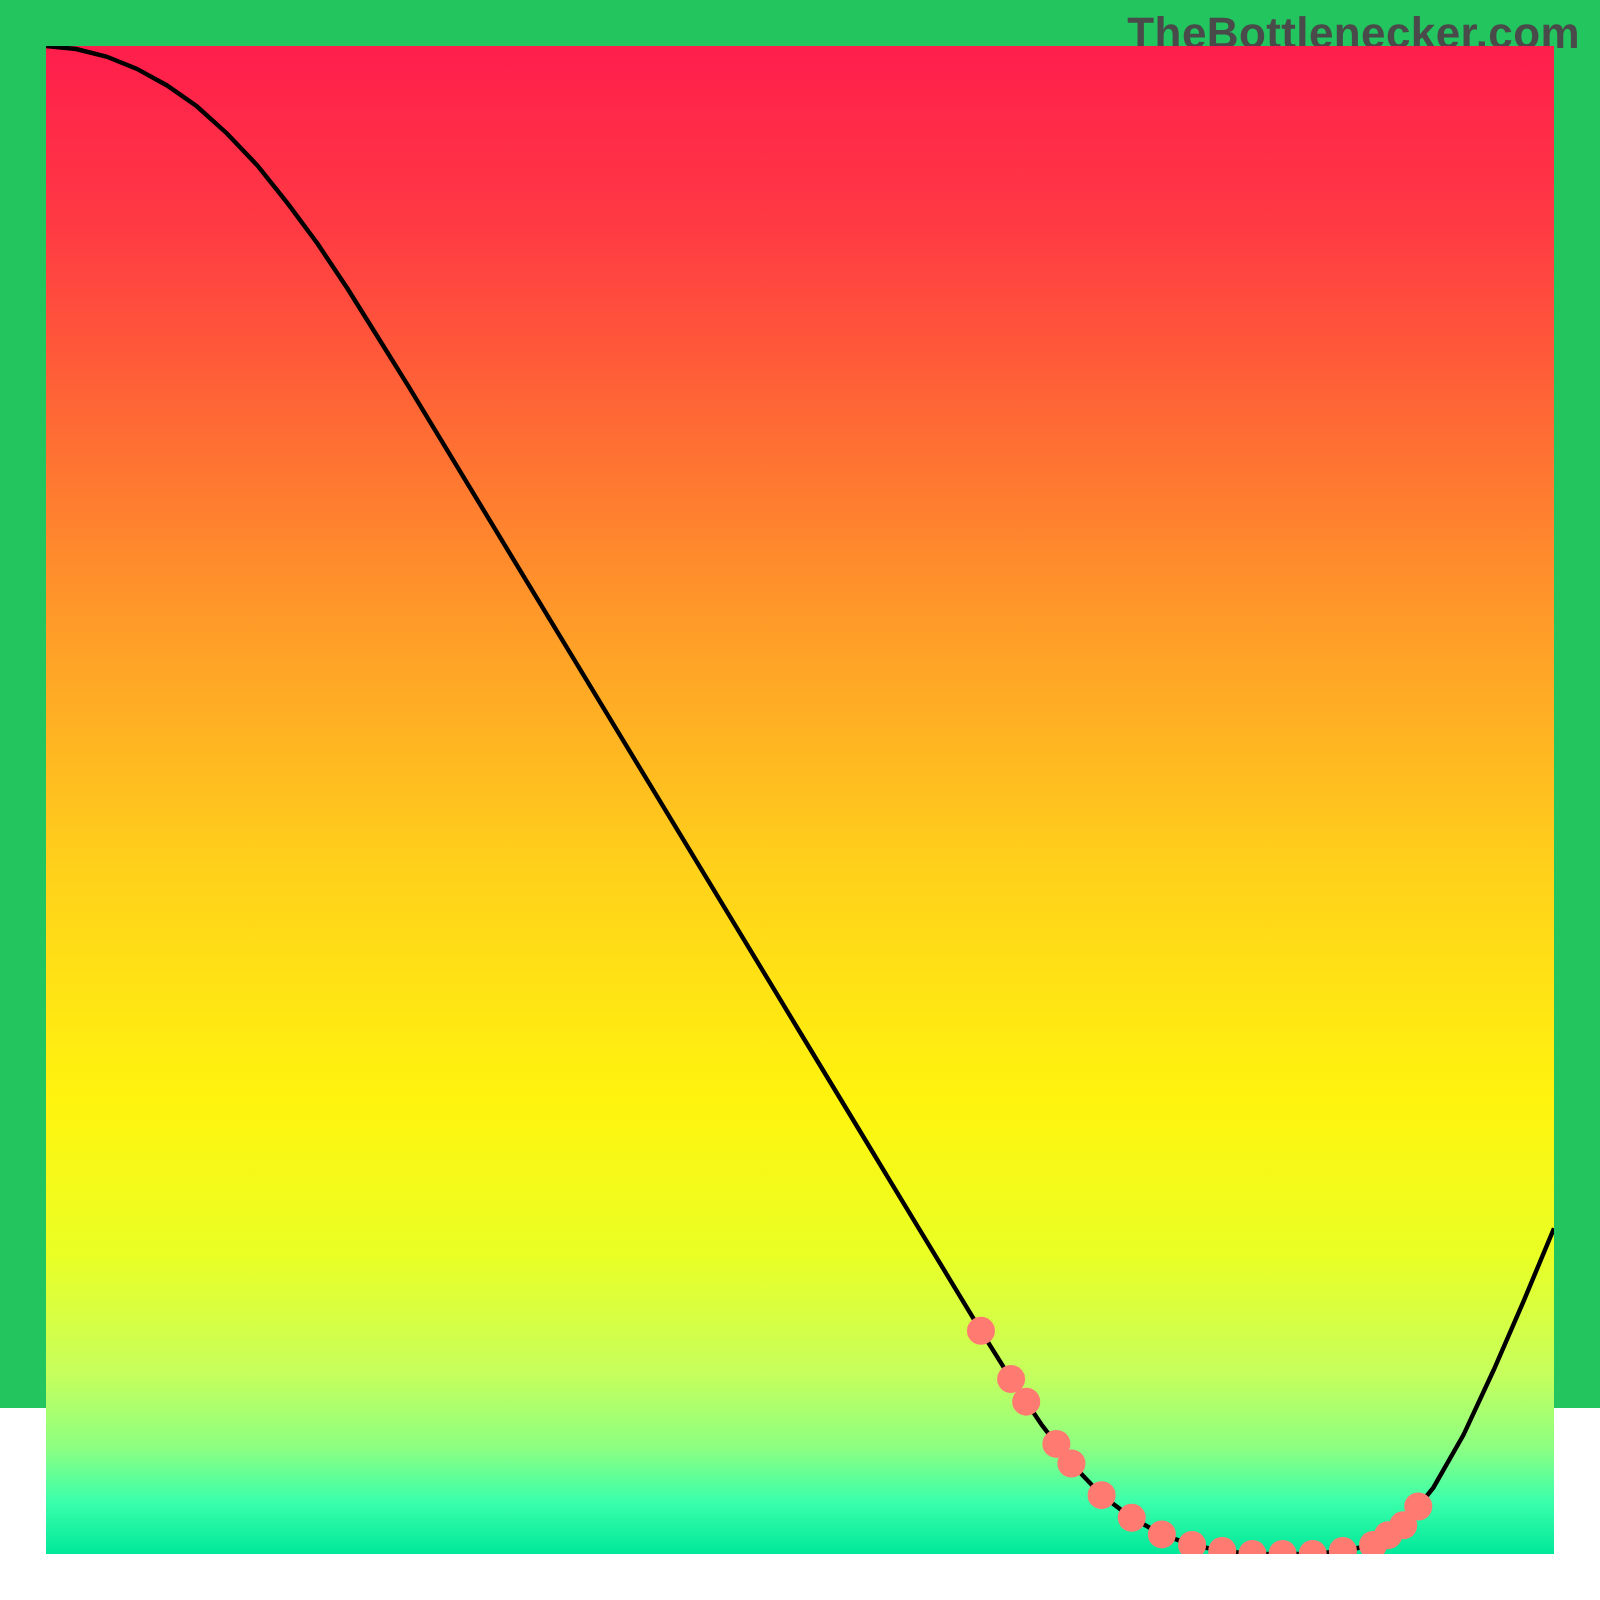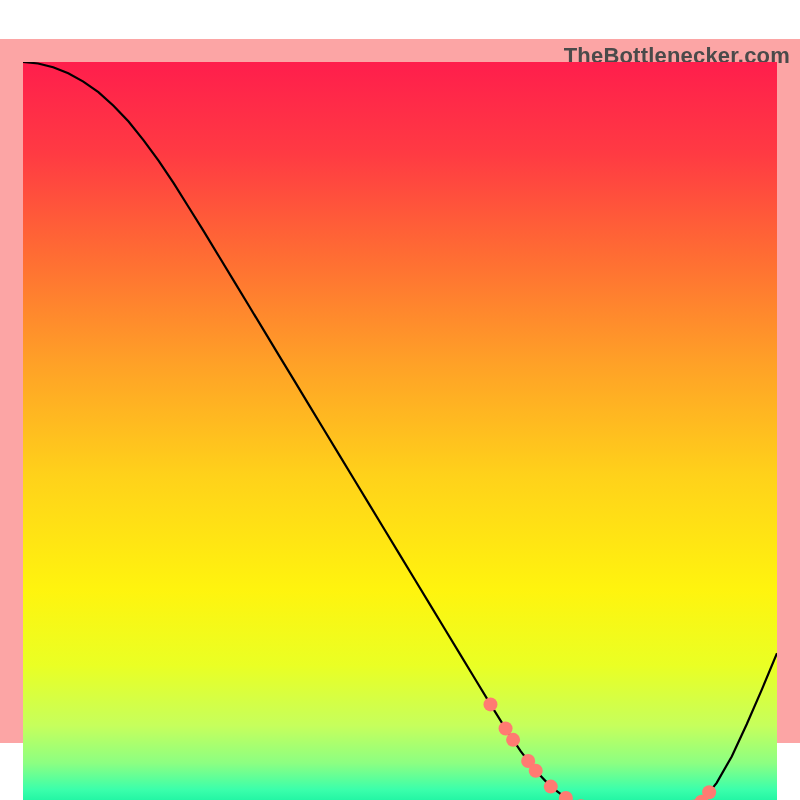--- a/index.html
+++ b/index.html
@@ -7,22 +7,21 @@
     padding: 0;
     width: 800px;
     height: 800px;
     overflow: hidden;
     font-family: Arial, Helvetica, sans-serif;
   }
   .frame {
     position: relative;
     width: 800px;
     height: 704px;
-    background: #fca5a5;
-    margin-top: 39px;
+    background: #22c55e;
   }
   .attribution {
     position: absolute;
     top: 4px;
     right: 10px;
     font-size: 22px;
     font-weight: 600;
     color: #4a4a4a;
     letter-spacing: 0.2px;
   }

